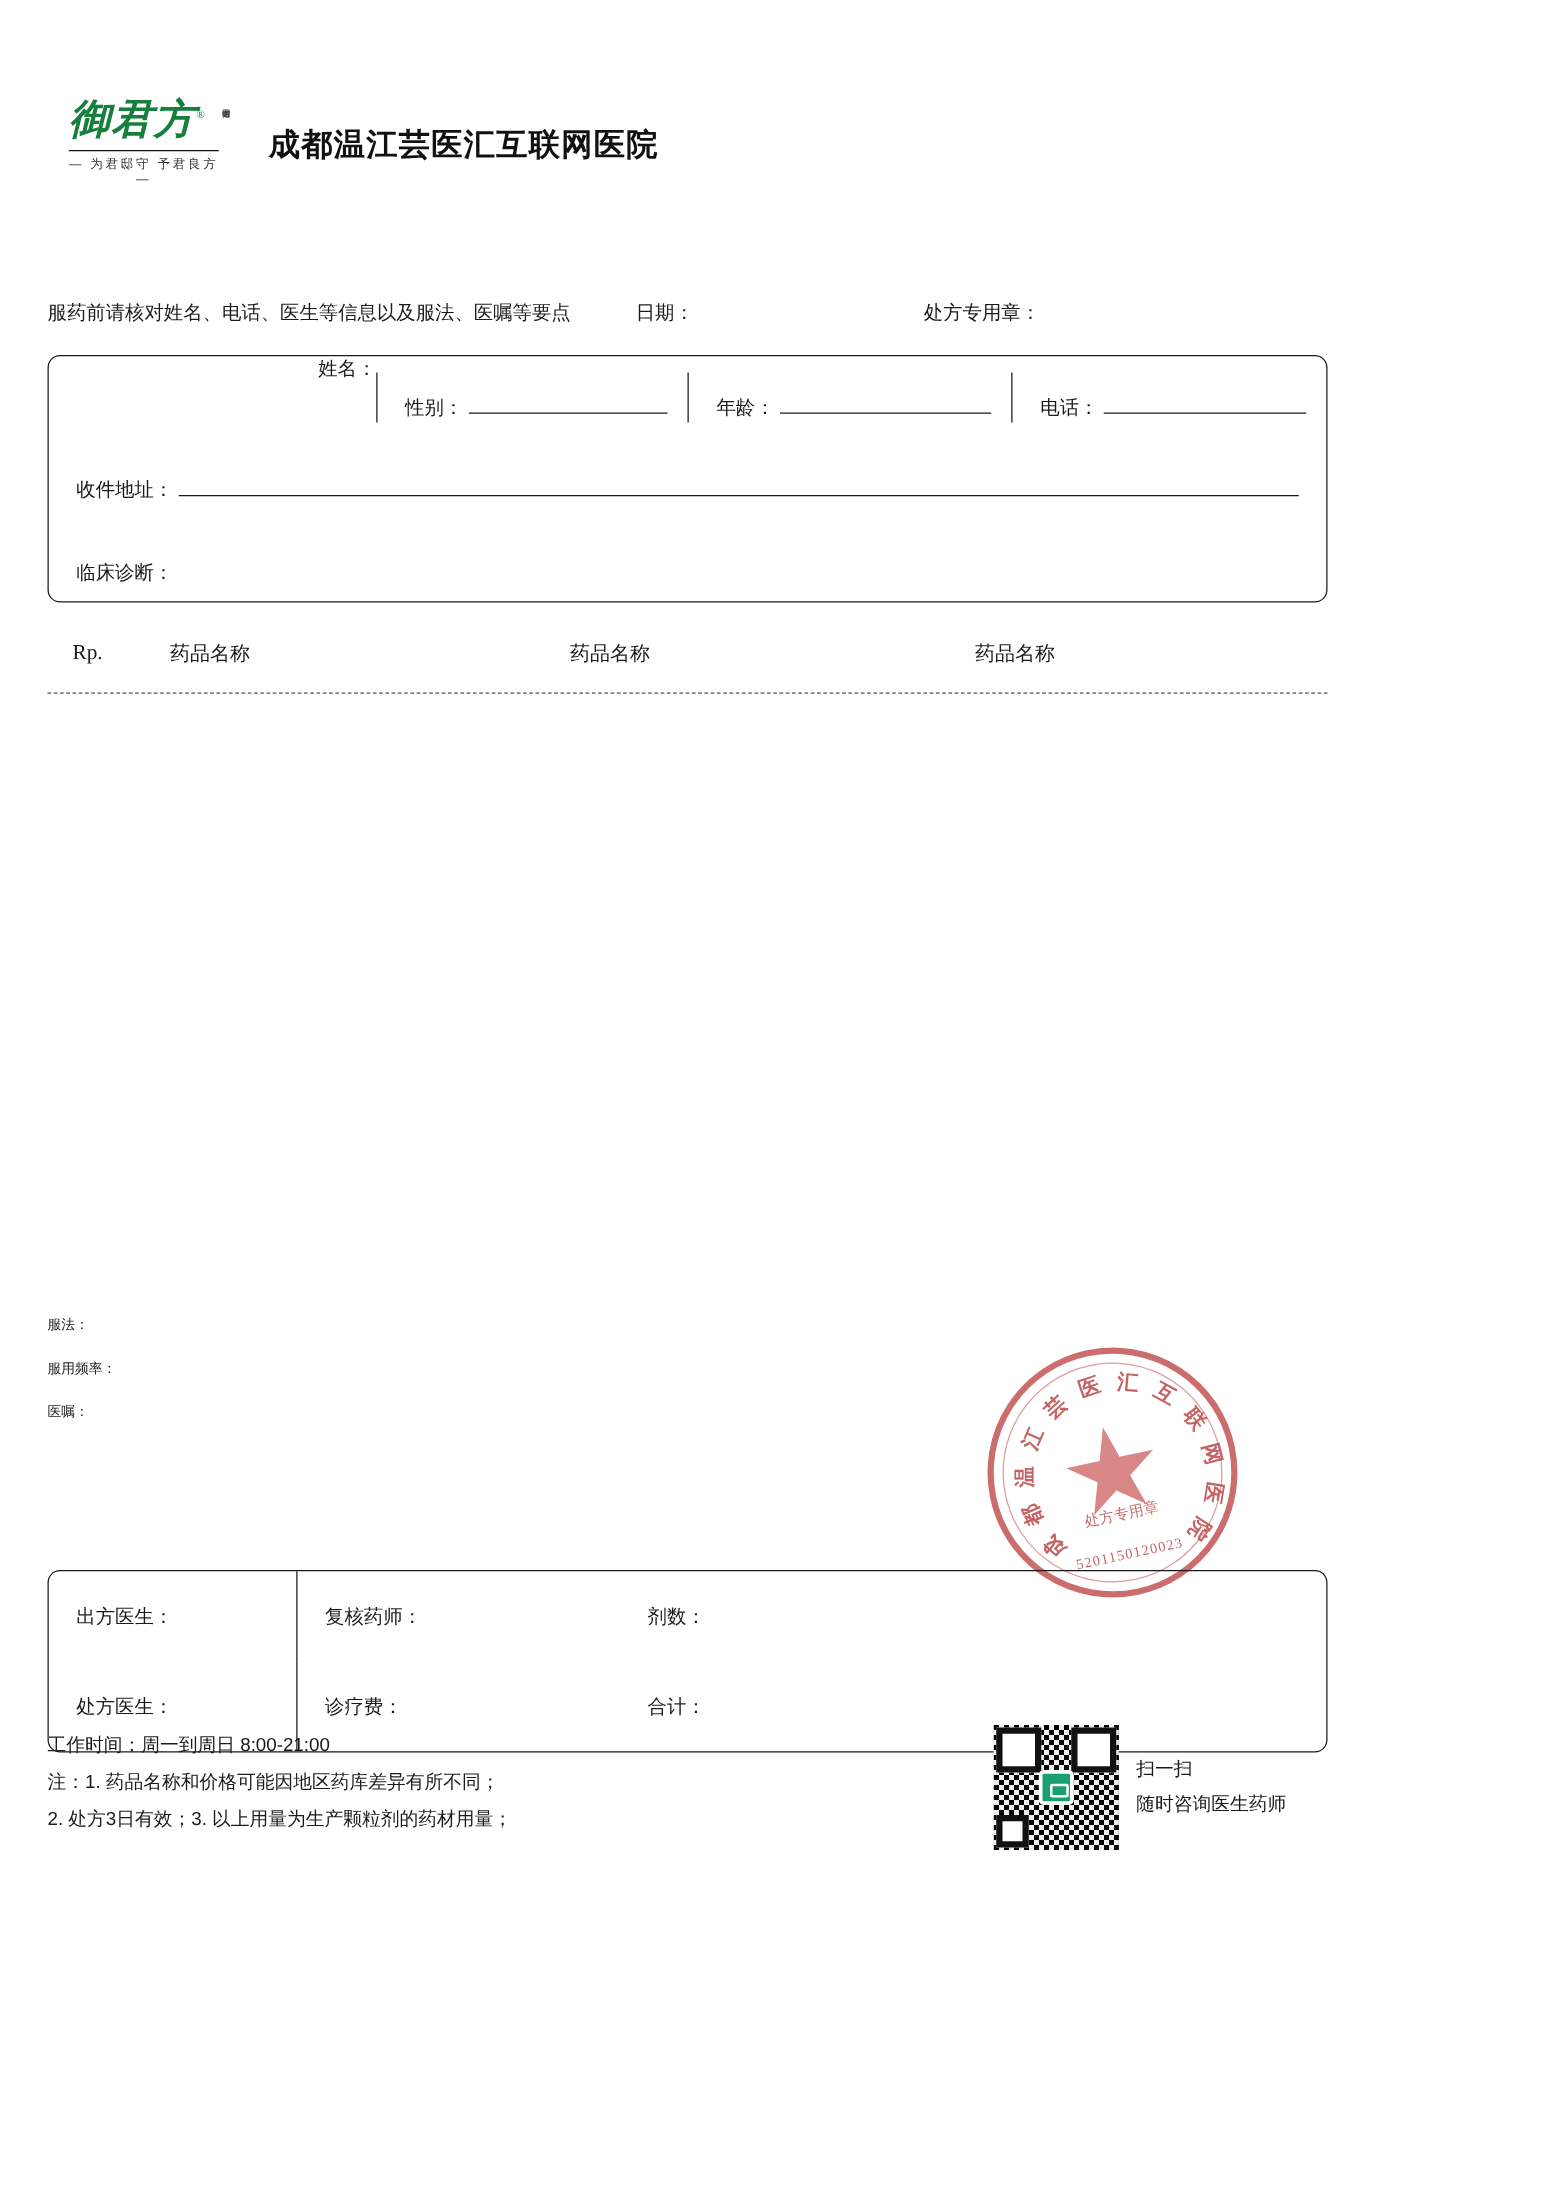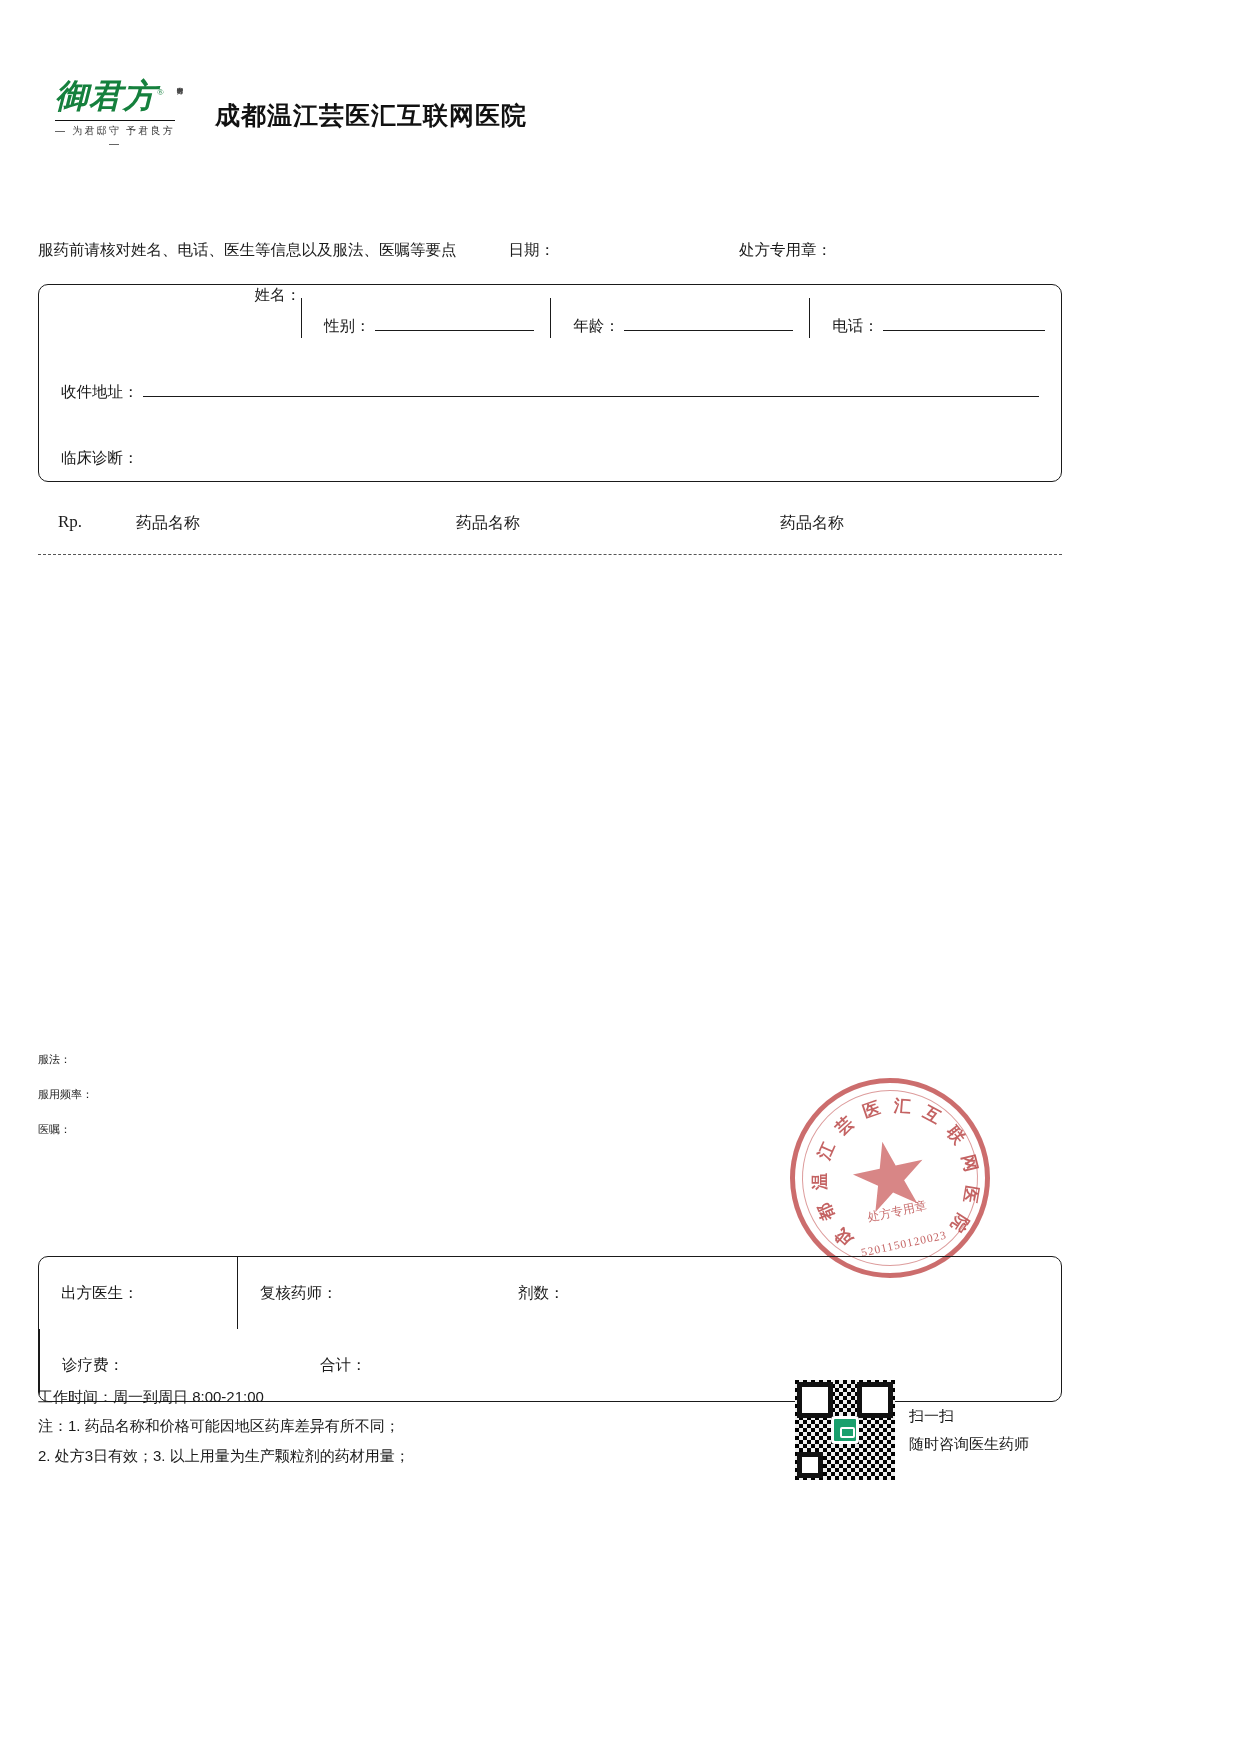--- a/index.html
+++ b/index.html
@@ -434,20 +434,23 @@
       </div>
       <div class="sig-vdiv"></div>
       <div class="sig-cell s-c2">
         <span>复核药师：</span>
       </div>
       <div class="sig-cell s-c3">
         <span>剂数：</span>
       </div>
     </div>
     <div class="sig-row">
+      <div class="sig-cell s-c1">
+        <span>处方医生：</span>
+      </div>
       <div class="sig-vdiv"></div>
       <div class="sig-cell s-c2">
         <span>诊疗费：</span>
       </div>
       <div class="sig-cell s-c3">
         <span>合计：</span>
       </div>
     </div>
   </div>
 

